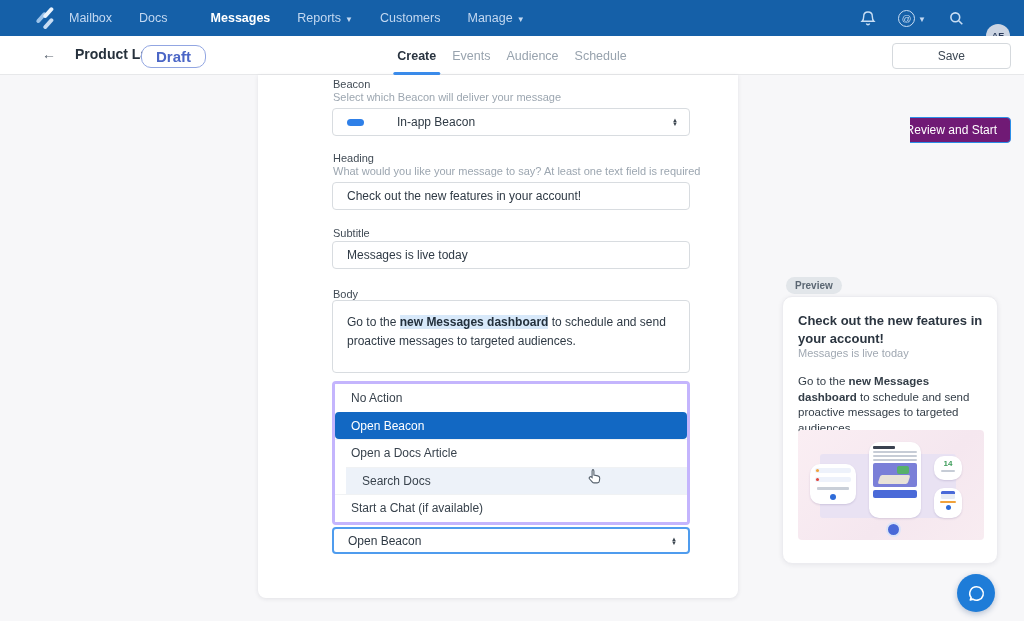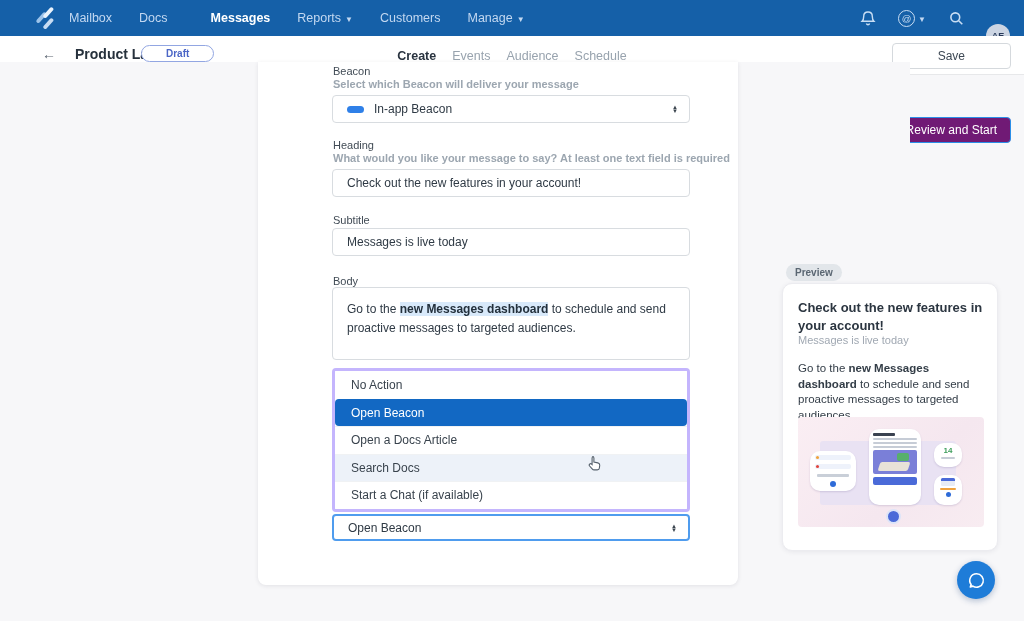--- a/index.html
+++ b/index.html
@@ -24,62 +24,62 @@
             color:#27395a; font-size:9px; font-weight:700; display:flex; align-items:center;
             justify-content:center; cursor:pointer;margin-top:36px; }
   .avatar .dot { position:absolute; right:-1px; bottom:-1px; width:8px; height:8px;
                  border-radius:50%; background:#d9453c; border:1.5px solid #1560a8; }
 
   
   .toolbar { position:absolute; left:0; top:36px; width:1024px; height:39px; background:#ffffff;
              border-bottom:1px solid #e7e8ea; }
   .back { position:absolute; left:42px; top:10px; font-size:14px; color:#5a6470; cursor:pointer; }
   .title { position:absolute; left:75px; top:10px; font-size:14px; font-weight:700; color:#26313c; }
-  .badge { position:absolute; left:141px; top:9px; font-size:10px; font-weight:700; color:#4b66c6;
-           border:1px solid #92a6e2; border-radius:10px; padding:2px 24px 2px; background:#fff; }
+  .badge { position:absolute; left:141px; top:9px; font-size:15px; font-weight:700; color:#4b66c6;
+           border:1px solid #92a6e2; border-radius:10px; padding:2px 14px 2px; background:#fff; }
   .tabs { position:absolute; left:50%; transform:translateX(-50%); top:0; height:39px;
           display:flex; gap:12px; }
   .tab { position:relative; font-size:12.5px; color:#98a3ae; display:flex; align-items:center;
          cursor:pointer; padding:0 2px; }
   .tab.active { color:#2a3440; font-weight:700; }
   .tab.active::after { content:""; position:absolute; left:-2px; right:-2px; bottom:0;
                        height:3px; background:#3b8ded; border-radius:2px; }
   .toolbar-actions { position:absolute; right:13px; top:7px; display:flex; gap:8px;flex-direction:column; }
   .btn { font-family:"Liberation Sans",sans-serif; font-size:12px; border-radius:4px;
          padding:5px 13px; cursor:pointer; }
   .btn-save { background:#ffffff; border:1px solid #d5d9dd; color:#3d4854; }
   .btn-primary { background:#701a75; border:1px solid #2a8ee8; color:#ffffff;margin-top:40px; }
 
   
-  .content { position:absolute; left:0; top:62px; width:910px; height:546px; background:#f7f7f9; }
+  .content { position:absolute; left:0; top:75px; width:910px; height:546px; background:#f7f7f9; }
   .form-card { position:absolute; left:258px; top:0; width:480px; height:523px; background:#ffffff;
                border-radius:0 0 8px 8px; box-shadow:0 1px 4px rgba(40,40,60,.10); }
   .f-label { position:absolute; left:75px; font-size:11px; color:#414b55; }
-  .f-helper { position:absolute; left:75px; font-size:11px; color:#9ca6b0;font-weight:bold; }
+  .f-helper { position:absolute; left:75px; font-size:11px; color:#9ca6b0; }
   .field { position:absolute; left:74px; width:358px; background:#fff; border:1px solid #d8dce0;
            border-radius:4px; font-size:12px; color:#2f3a45; display:flex; align-items:center;
            padding-left:14px; }
   .stepper { position:absolute; right:11px; top:50%; transform:translateY(-50%);
              display:flex; flex-direction:column; align-items:center; line-height:4px; }
   .stepper i { font-style:normal; font-size:6px; color:#3a444e; }
   .pill-icon { width:17px; height:7px; border-radius:4px; background:#2f80e8; margin-right:10px; }
   .bodybox { position:absolute; left:74px; top:225px; width:358px; height:73px; border:1px solid #d8dce0;
              border-radius:4px; font-size:12px; color:#2f3a45; line-height:19px; padding:12px 14px; }
   .hl { font-weight:700; background:#d8e9fa; color:#23303c; }
 
   .action-list { position:absolute; left:74px; top:306px; width:358px; background:#fff;
                  border:3px solid #c4b5fd; border-radius:4px; overflow:hidden; }
   .action-row { height:27.5px; display:flex; align-items:center; padding-left:16px;
                 font-size:12px; color:#39434d; cursor:pointer; background:#fff; }
   .action-row + .action-row { border-top:1px solid #f0f2f4; }
   .action-row.selected { background:#1268c3; color:#ffffff; border-radius:4px; border-top-color:transparent; }
-  .action-row.hovered { background:#edf2f9; }
+  .action-row.hovered { background:#edf2f9;margin-left:11px; }
 
   .select-focus { top:452px; height:27px; border:2px solid #4f9cee; }
-  .select1 { top:33px; height:28px; }
+  .select1 { top:33px; height:28px;gap:23px; }
   .input1 { top:107px; height:28px; }
   .input2 { top:166px; height:28px; }
 
   .cursor { position:absolute; left:588px; top:393px; width:14px; height:16px; z-index:5; }
 
   
   .preview-pill { position:absolute; left:786px; top:202px; background:#e2e6ea; color:#5a6672;
                   font-size:10px; font-weight:700; padding:3px 9px; border-radius:9px; }
   .preview-card { position:absolute; left:782px; top:221px; width:216px; height:268px; background:#fff;
                   border:1px solid #ececf0; border-radius:10px; box-shadow:0 1px 5px rgba(40,40,60,.08); }

